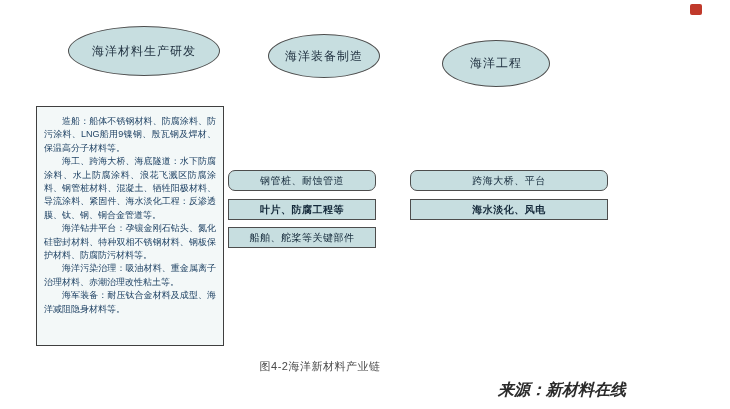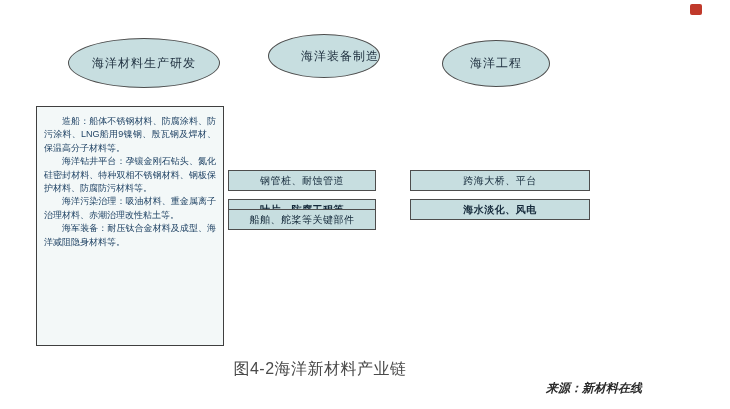--- a/index.html
+++ b/index.html
@@ -14,22 +14,22 @@
     position:absolute;
     background:#c7dee0;
     border:1px solid #4d4d4d;
     border-radius:50%;
     display:flex;align-items:center;justify-content:center;
     color:#1d2e3d;
     font-size:12px;
     letter-spacing:1px;
     text-align:center;
   }
-  .ellipse-1{left:68px;top:38px;width:150px;height:48px;}
-  .ellipse-2{left:268px;top:34px;width:110px;height:42px;justify-content:flex-end;}
+  .ellipse-1{left:68px;top:26px;width:150px;height:48px;}
+  .ellipse-2{left:268px;top:34px;width:110px;height:42px;}
   .ellipse-3{left:442px;top:40px;width:106px;height:45px;justify-content:center;}
 
   .left-panel{
     position:absolute;
     left:36px;top:106px;width:188px;height:240px;
     border:1px solid #3f3f3f;
     background:#f3f8f8;
     box-sizing:border-box;
     padding:8px 7px 4px 7px;
     overflow:hidden;
@@ -47,40 +47,40 @@
     position:absolute;
     background:#c7dee0;
     border:1px solid #4d4d4d;
     box-sizing:border-box;
     display:flex;align-items:center;justify-content:center;
     font-size:10px;
     color:#14293a;
     letter-spacing:0.5px;
   }
   .mid{left:228px;width:148px;height:21px;}
-  .rgt{left:410px;width:180px;height:21px;}
-  .row-1{top:170px;}
+  .rgt{left:410px;width:198px;height:21px;}
+  .row-1{top:170px;border-radius:7px;}
   .row-2{top:199px;font-weight:bold;}
-  .row-3{top:209px;justify-content:center;}
+  .row-3{top:227px;justify-content:center;}
 
   .caption{
     position:absolute;
     left:0;top:359px;width:640px;
     text-align:center;
-    font-size:16px;
+    font-size:11px;
     color:#4a4a4a;
     letter-spacing:0.5px;
   }
   .source{
     position:absolute;
-    right:88px;top:380px;
+    right:104px;top:380px;
     font-family:"Liberation Serif","DejaVu Serif",serif;
     font-style:italic;
     font-weight:bold;
-    font-size:12px;
+    font-size:16px;
     color:#2b2b2b;
   }
   .watermark-mark{
     position:absolute;
     right:28px;top:4px;
     width:12px;height:11px;
     background:#c0392b;
     border-radius:2px;
   }
 </style>
@@ -96,20 +96,21 @@
   </div>
   <div class="ellipse ellipse-2">
     <span>海洋装备制造</span>
   </div>
   <div class="ellipse ellipse-3">
     <span>海洋工程</span>
   </div>
 
   <div class="left-panel">
     <p>造船：船体不锈钢材料、防腐涂料、防污涂料、LNG船用9镍钢、殷瓦钢及焊材、保温高分子材料等。</p>
+    <p>海工、跨海大桥、海底隧道：水下防腐涂料、水上防腐涂料、浪花飞溅区防腐涂料、钢管桩材料、混凝土、牺牲阳极材料、导流涂料、紧固件、海水淡化工程：反渗透膜、钛、钢、铜合金管道等。</p>
     <p>海洋钻井平台：孕镶金刚石钻头、氮化硅密封材料、特种双相不锈钢材料、钢板保护材料、防腐防污材料等。</p>
     <p>海洋污染治理：吸油材料、重金属离子治理材料、赤潮治理改性粘土等。</p>
     <p>海军装备：耐压钛合金材料及成型、海洋减阻隐身材料等。</p>
   </div>
 
   <div class="chain-box mid row-1">
     <span>钢管桩、耐蚀管道</span>
   </div>
   <div class="chain-box mid row-2">
     <span>叶片、防腐工程等</span>

